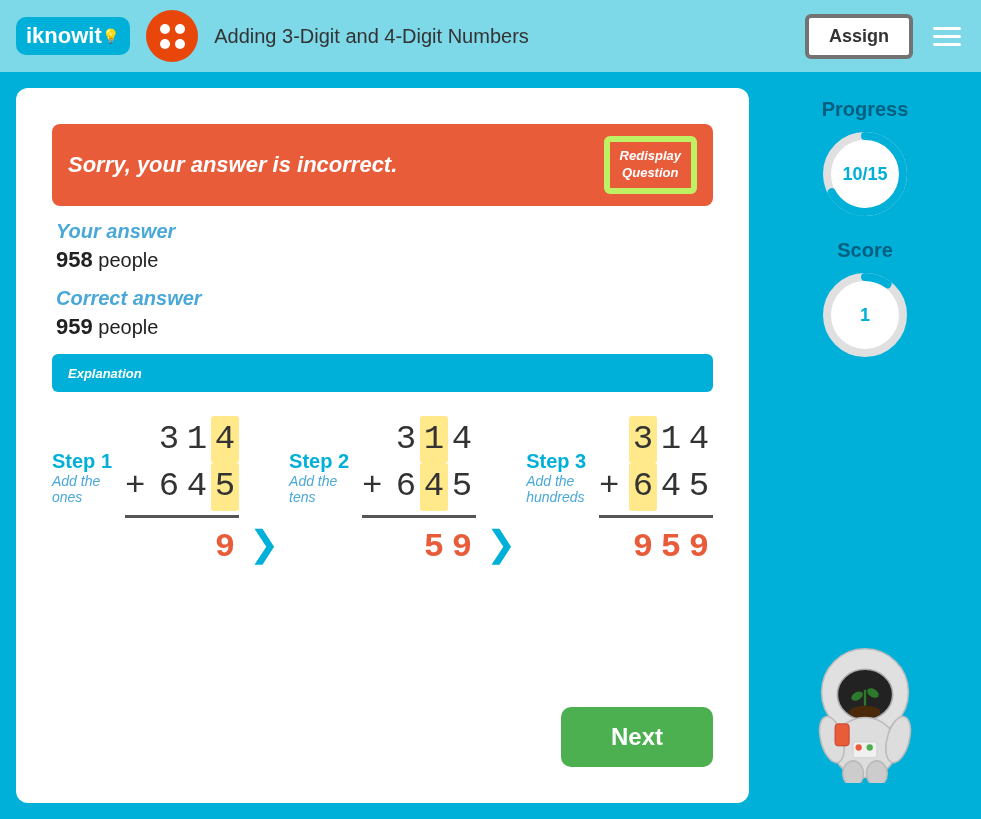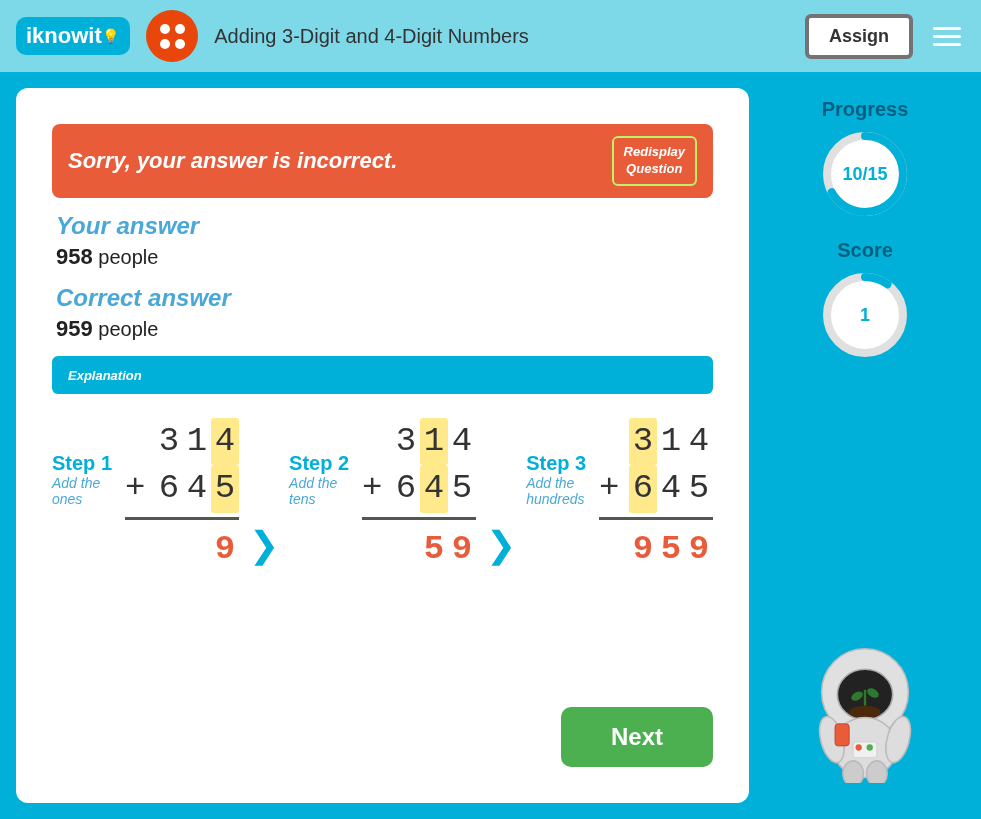--- a/index.html
+++ b/index.html
@@ -122,40 +122,40 @@
       padding: 12px 16px;
     }
     .incorrect-text {
       color: white;
       font-size: 22px;
       font-style: italic;
       font-weight: bold;
     }
     .redisplay-btn {
       background: #e85c3a;
-      border: 2px solid #bef264;
+      border: 6px solid #bef264;
       border-radius: 6px;
       color: white;
       font-size: 13px;
       font-style: italic;
       font-weight: bold;
       padding: 6px 10px;
       cursor: pointer;
       text-align: center;
       line-height: 1.3;
       white-space: nowrap;
     }
 
     
     .answer-section {
       padding: 0 4px;
     }
     .answer-label {
       color: #4aa8d8;
-      font-size: 24px;
+      font-size: 20px;
       font-style: italic;
       font-weight: bold;
       margin-bottom: 4px;
     }
     .answer-value {
       font-size: 20px;
       color: #222;
     }
     .answer-value strong {
       font-weight: bold;

